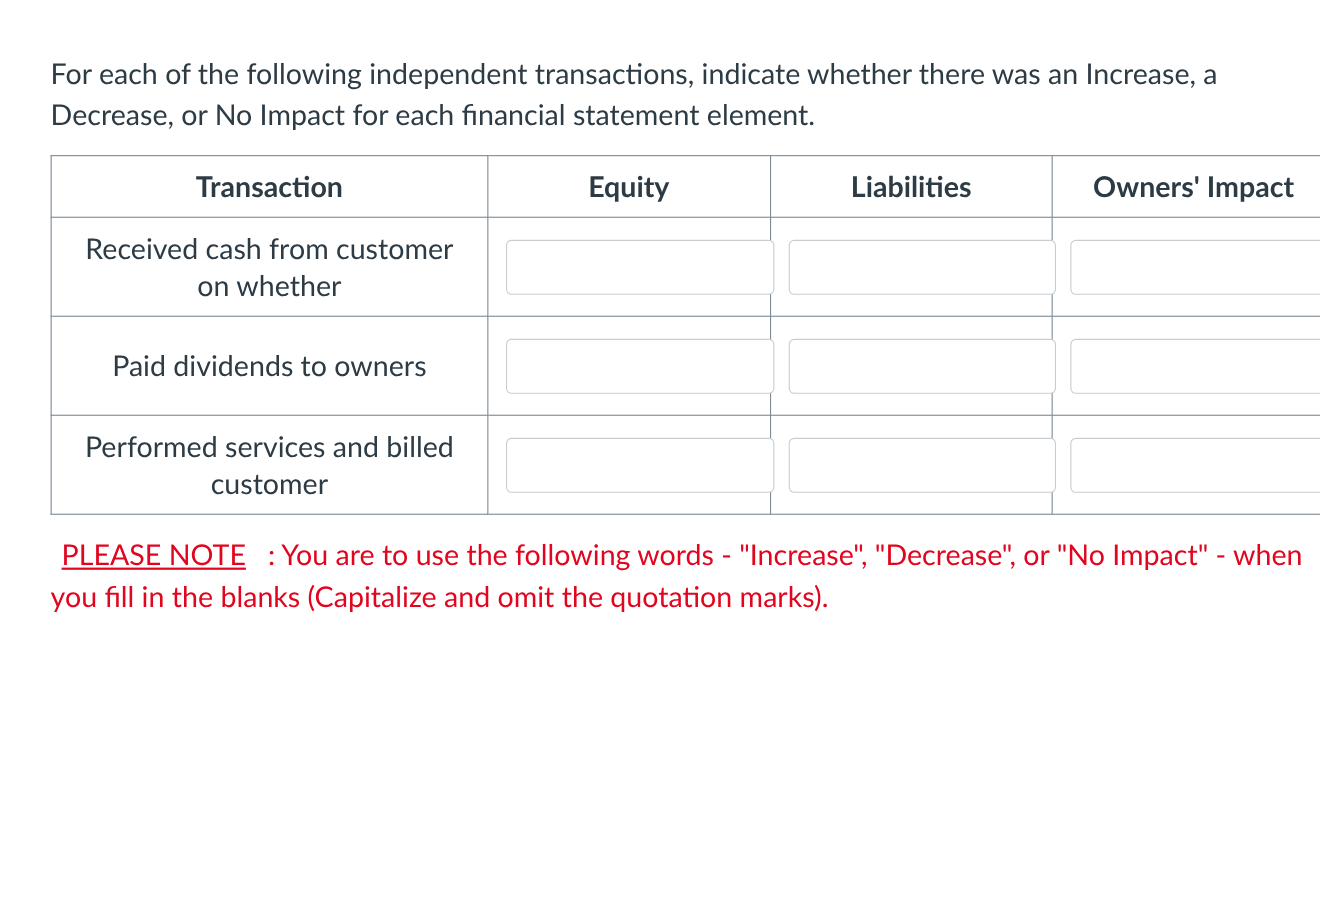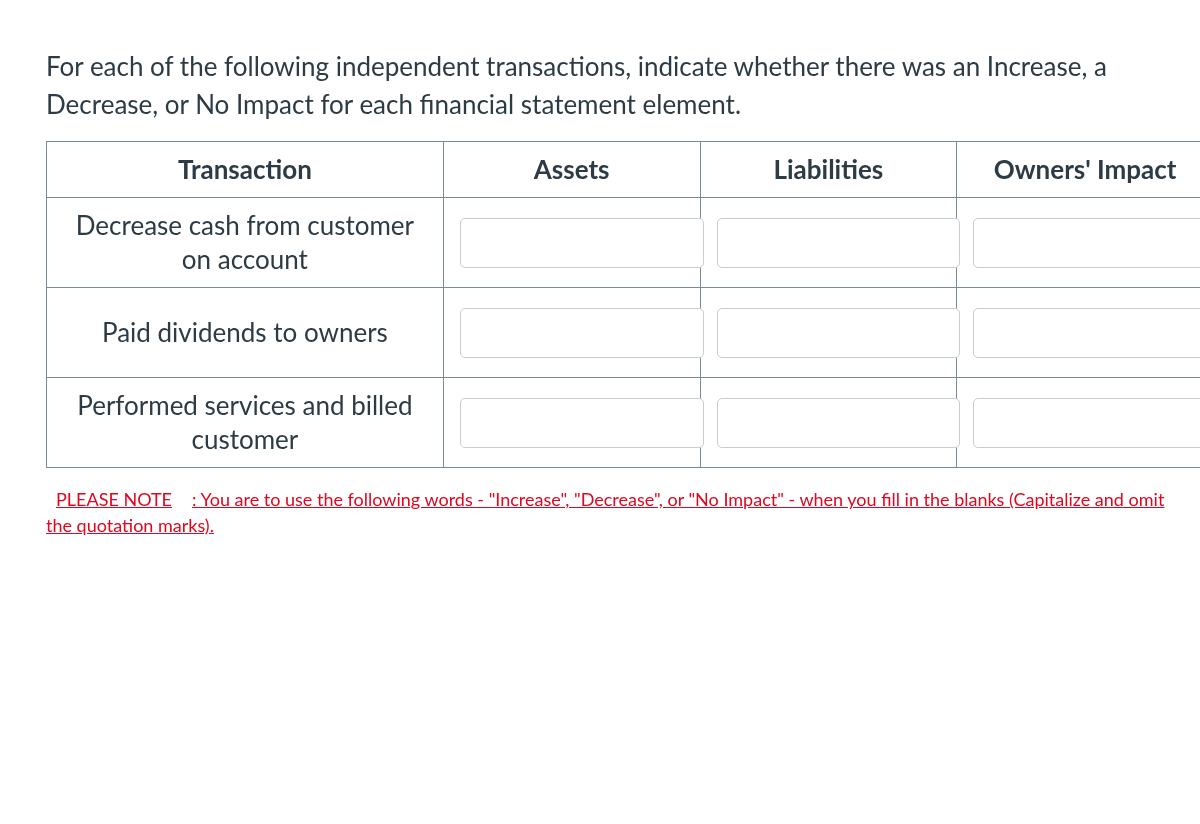--- a/index.html
+++ b/index.html
@@ -51,51 +51,50 @@
       border: 1px solid #c7cdd1;
       border-radius: 5px;
       background: #ffffff;
       font-size: 22px;
       padding: 6px 10px;
       color: #2d3b45;
     }
     .note {
       margin-top: 18px;
       color: #e0061f;
-      font-size: 18px;
+      font-size: 26px;
       line-height: 1.45;
-      text-decoration: underline;
     }
     .note-label {
       text-decoration: underline;
     }
   </style>
 </head>
 <body>
 
 <p class="instructions">For each of the following independent transactions, indicate whether there was an Increase, a Decrease, or No Impact for each financial statement element.</p>
 
 <table>
   <colgroup>
     <col class="col-transaction">
     <col class="col-other">
     <col class="col-other">
     <col class="col-other">
   </colgroup>
   <thead>
     <tr>
       <th>Transaction</th>
-      <th>Assets</th>
+      <th>Equity</th>
       <th>Liabilities</th>
       <th>Owners' Impact</th>
     </tr>
   </thead>
   <tbody>
     <tr>
-      <td class="transaction-cell">Decrease cash from customer on account</td>
+      <td class="transaction-cell">Received cash from customer on whether</td>
       <td class="input-cell"><input class="blank" type="text" value="" style=""></td>
       <td class="input-cell"><input class="blank" type="text" value="" style=""></td>
       <td class="input-cell"><input class="blank" type="text" value="" style=""></td>
     </tr>
     <tr>
       <td class="transaction-cell">Paid dividends to owners</td>
       <td class="input-cell"><input class="blank" type="text" value="" style=""></td>
       <td class="input-cell"><input class="blank" type="text" value="" style=""></td>
       <td class="input-cell"><input class="blank" type="text" value="" style=""></td>
     </tr>

